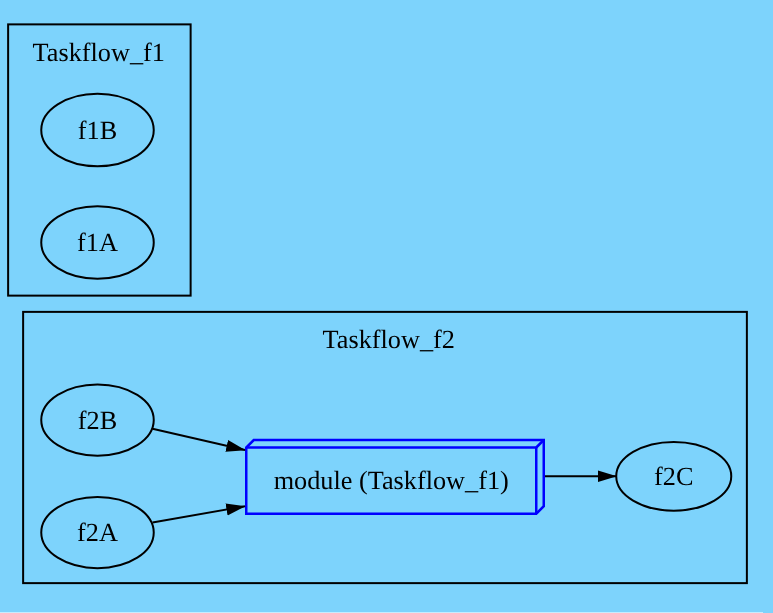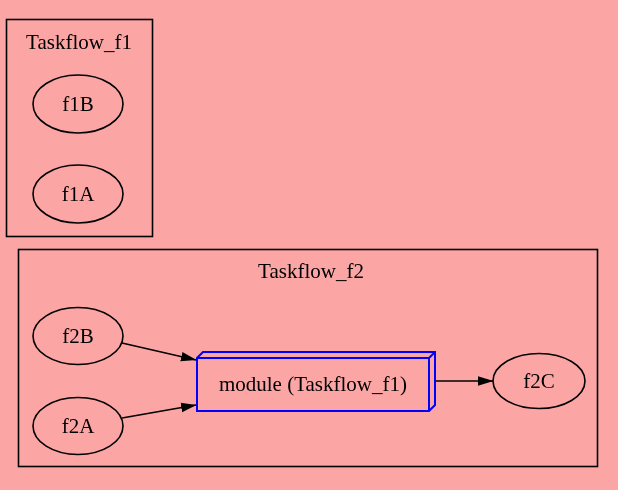--- a/index.html
+++ b/index.html
@@ -4,21 +4,21 @@
 <style>
   html, body {
     margin: 0;
     padding: 0;
     background: #ffffff;
   }
   .canvas {
     position: relative;
     width: 618px;
     height: 490px;
-    background: #fca5a5;
+    background: #7dd3fc;
     font-family: "Liberation Serif", "DejaVu Serif", serif;
   }
   svg text {
     font-family: "Liberation Serif", "DejaVu Serif", serif;
     font-size: 21px;
     fill: #000000;
   }
 </style>
 </head>
 <body>

